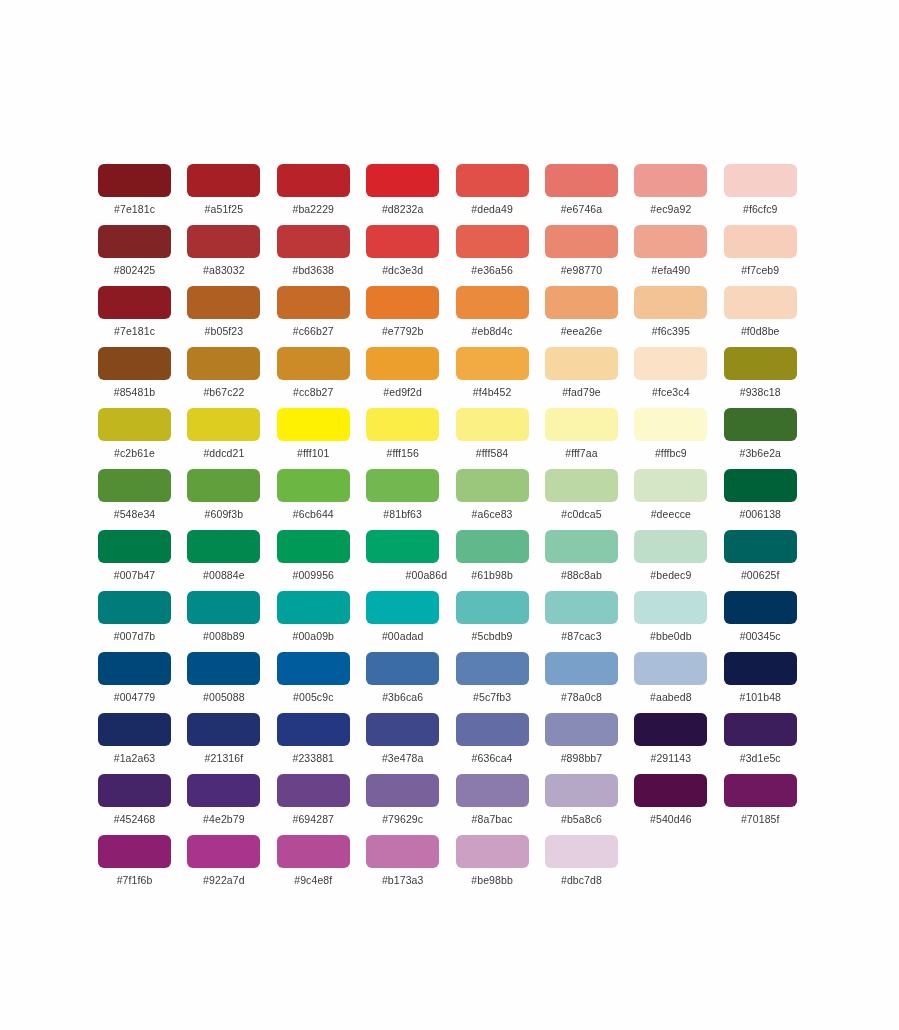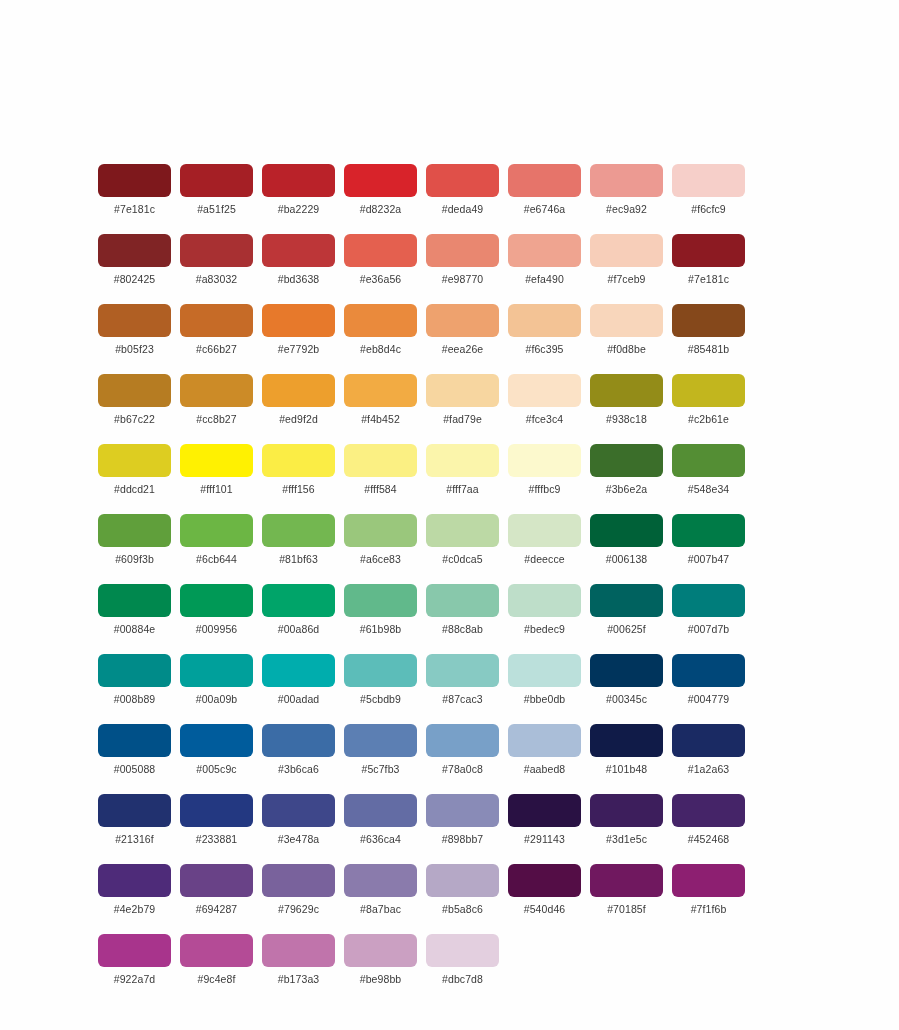--- a/index.html
+++ b/index.html
@@ -27,21 +27,20 @@
   .swatch-grid {
     position: absolute;
     left: 98px;
     top: 164px;
     width: 702px;
     display: grid;
     grid-template-columns: repeat(8, 73px);
     grid-auto-rows: 61px;
     column-gap: 16.4px;
     row-gap: 0px;
-    gap: 9px;
   }
 
   .swatch-cell {
     width: 73px;
     height: 61px;
     display: flex;
     flex-direction: column;
     align-items: center;
   }
 
@@ -108,20 +107,24 @@
       </div>
       <div class="swatch-cell">
         <div class="swatch-chip" style="background: rgb(168, 48, 50); border-radius: 6px;"></div>
         <span class="swatch-label" style="color: rgb(58, 58, 58);">#a83032</span>
       </div>
       <div class="swatch-cell">
         <div class="swatch-chip" style="background: rgb(189, 54, 56); border-radius: 6px;"></div>
         <span class="swatch-label" style="color: rgb(58, 58, 58);">#bd3638</span>
       </div>
       <div class="swatch-cell">
+        <div class="swatch-chip" style="background: rgb(220, 62, 61); border-radius: 6px;"></div>
+        <span class="swatch-label" style="color: rgb(58, 58, 58);">#dc3e3d</span>
+      </div>
+      <div class="swatch-cell">
         <div class="swatch-chip" style="background: rgb(228, 96, 79); border-radius: 6px;"></div>
         <span class="swatch-label" style="color: rgb(58, 58, 58);">#e36a56</span>
       </div>
       <div class="swatch-cell">
         <div class="swatch-chip" style="background: rgb(233, 135, 112); border-radius: 6px;"></div>
         <span class="swatch-label" style="color: rgb(58, 58, 58);">#e98770</span>
       </div>
       <div class="swatch-cell">
         <div class="swatch-chip" style="background: rgb(239, 164, 144); border-radius: 6px;"></div>
         <span class="swatch-label" style="color: rgb(58, 58, 58);">#efa490</span>
@@ -265,21 +268,21 @@
       <div class="swatch-cell">
         <div class="swatch-chip" style="background: rgb(0, 136, 78); border-radius: 6px;"></div>
         <span class="swatch-label" style="color: rgb(58, 58, 58);">#00884e</span>
       </div>
       <div class="swatch-cell">
         <div class="swatch-chip" style="background: rgb(0, 153, 86); border-radius: 6px;"></div>
         <span class="swatch-label" style="color: rgb(58, 58, 58);">#009956</span>
       </div>
       <div class="swatch-cell">
         <div class="swatch-chip" style="background: rgb(0, 164, 105); border-radius: 6px;"></div>
-        <span class="swatch-label" style="color: rgb(58, 58, 58);">#00a86d</span>
+        <span class="swatch-label" style="color: rgb(58, 58, 58); text-align: right;">#00a86d</span>
       </div>
       <div class="swatch-cell">
         <div class="swatch-chip" style="background: rgb(97, 185, 139); border-radius: 6px;"></div>
         <span class="swatch-label" style="color: rgb(58, 58, 58);">#61b98b</span>
       </div>
       <div class="swatch-cell">
         <div class="swatch-chip" style="background: rgb(136, 200, 171); border-radius: 6px;"></div>
         <span class="swatch-label" style="color: rgb(58, 58, 58);">#88c8ab</span>
       </div>
       <div class="swatch-cell">

